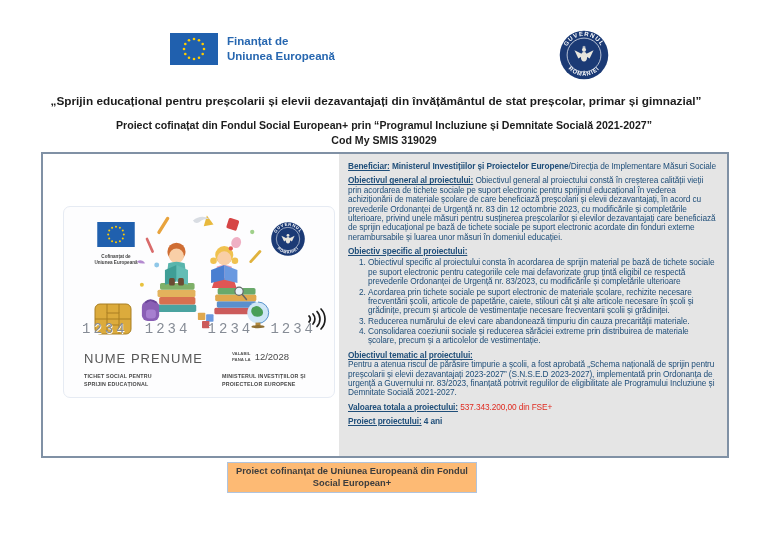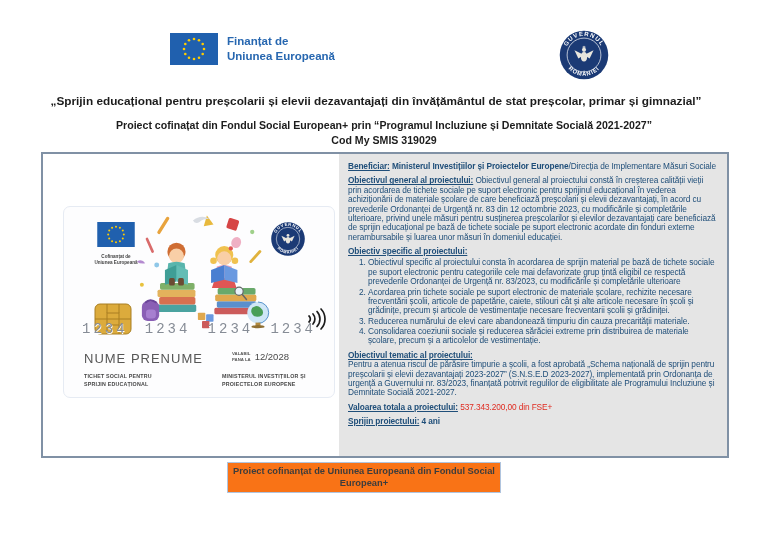--- a/index.html
+++ b/index.html
@@ -48,22 +48,22 @@
   .card-name { position:absolute; left:20px; top:144px; font-size:13px; color:#565656;
                letter-spacing:1px; }
   .card-valid { position:absolute; left:168px; top:144px; display:flex; align-items:flex-start; gap:4px; }
   .card-valid-lbls { font-size:4.3px; font-weight:bold; color:#555; line-height:1.4; }
   .card-valid-value { font-size:9.5px; color:#4a4a4a; }
   .card-type { position:absolute; left:20px; top:166px; font-size:5.3px; font-weight:bold;
                color:#474747; line-height:1.5; letter-spacing:0.2px; }
   .card-issuer { position:absolute; left:158px; top:166px; font-size:5.3px; font-weight:bold;
                color:#474747; line-height:1.5; letter-spacing:0.2px; }
   
-  .footer-box { position:absolute; left:227px; top:462px; width:274px; height:31px;
-                background:#f97316; border:1px solid #b0c4de; display:flex;
+  .footer-box { position:absolute; left:227px; top:462px; width:250px; height:31px;
+                background:#fdba74; border:1px solid #b0c4de; display:flex;
                 align-items:center; justify-content:center; text-align:center; }
   .footer-box span { display:block; max-width:288px; font-size:9.3px; font-weight:bold;
                 color:#3d3d3d; line-height:1.25; }
 </style>
 </head>
 <body>
 
 <div class="page">
 
   <div class="eu-logo">
@@ -303,21 +303,21 @@
       <p>
         <span>Pentru a atenua riscul de părăsire timpurie a școlii, a fost aprobată „Schema națională de sprijin pentru preșcolarii și elevii dezavantajați 2023-2027” (S.N.S.E.D 2023-2027), implementată prin Ordonanța de urgență a Guvernului nr. 83/2023, finanțată potrivit regulilor de eligibilitate ale Programului Incluziune și Demnitate Socială 2021-2027.</span>
       </p>
 
       <p>
         <span class="lbl">Valoarea totala a proiectului:</span>
         <span class="red-val">537.343.200,00 din FSE+</span>
       </p>
 
       <p>
-        <span class="lbl">Sprijin proiectului:</span>
+        <span class="lbl">Proiect proiectului:</span>
         <span class="b">4 ani</span>
       </p>
 
     </div>
   </div>
 
   <div class="footer-box">
     <span>Proiect cofinanțat de Uniunea Europeană din Fondul Social European+</span>
   </div>
 

